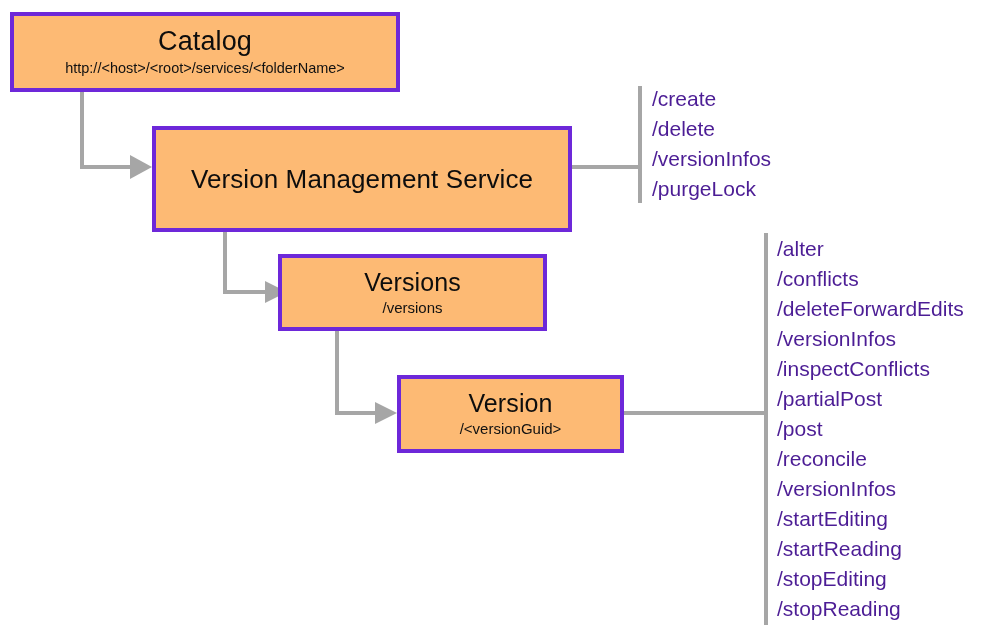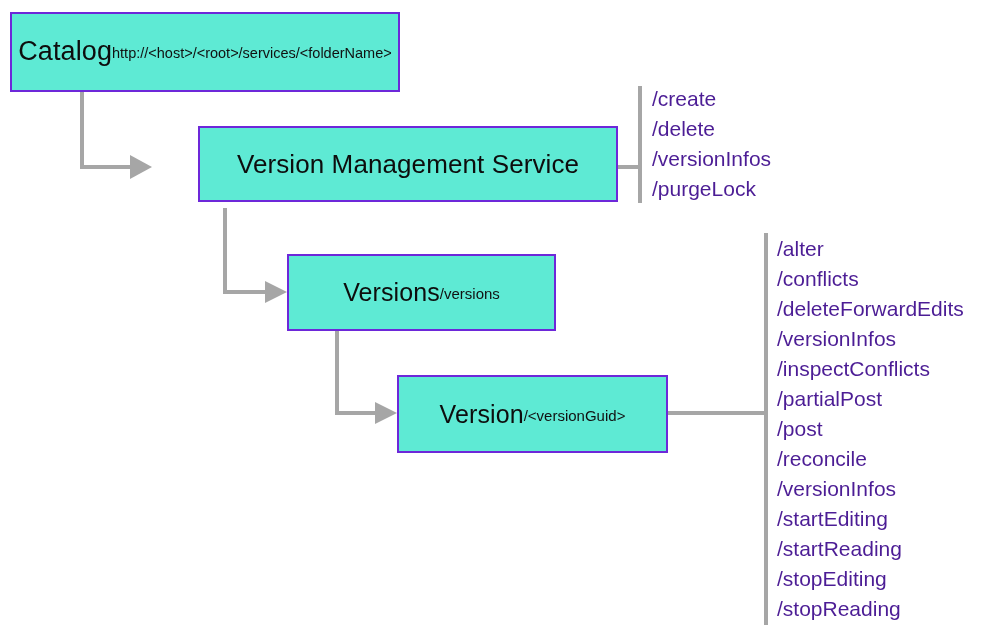--- a/index.html
+++ b/index.html
@@ -21,24 +21,24 @@
     position: absolute;
     left: 0;
     top: 0;
     width: 995px;
     height: 640px;
     pointer-events: none;
   }
   .node {
     position: absolute;
     box-sizing: border-box;
-    background: #5eead4;
-    border: 2px solid #6d28d9;
+    background: #fdba74;
+    border: 4px solid #6d28d9;
     display: flex;
-    flex-direction: row;
+    flex-direction: column;
     align-items: center;
     justify-content: center;
     color: #111111;
     text-align: center;
   }
   .node .title {
     font-size: 26px;
     line-height: 1.08;
     letter-spacing: 0.1px;
     color: #0d0d0d;
@@ -50,31 +50,31 @@
     margin-top: 4px;
     color: #111111;
     white-space: nowrap;
   }
   #node-catalog {
     left: 10px;  top: 12px;  width: 390px;  height: 80px;
   }
   #node-catalog .title { font-size: 27px; }
   #node-catalog .subtitle { font-size: 14.5px; }
   #node-vms {
-    left: 152px; top: 126px; width: 420px; height: 76px; margin-left: 46px;
+    left: 152px; top: 126px; width: 420px; height: 106px;
   }
   #node-vms .title { font-size: 26px; }
   #node-vms .subtitle { font-size: 15px; }
   #node-versions {
-    left: 287px; top: 254px; width: 269px; height: 77px;
+    left: 278px; top: 254px; width: 269px; height: 77px;
   }
   #node-versions .title { font-size: 25px; }
   #node-versions .subtitle { font-size: 15px; }
   #node-version {
-    left: 397px; top: 375px; width: 271px; height: 78px;
+    left: 397px; top: 375px; width: 227px; height: 78px;
   }
   #node-version .title { font-size: 25px; }
   #node-version .subtitle { font-size: 15px; }
 
   .op-list {
     position: absolute;
     color: #4c1d95;
     font-size: 21px;
     line-height: 30px;
     white-space: nowrap;

